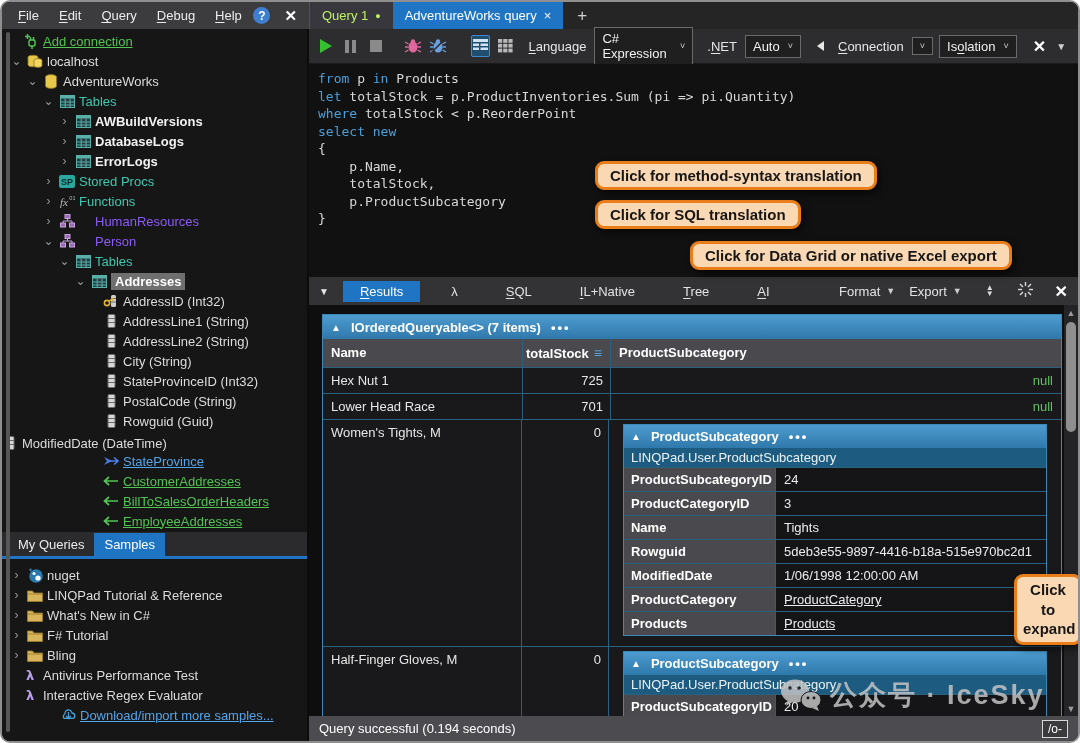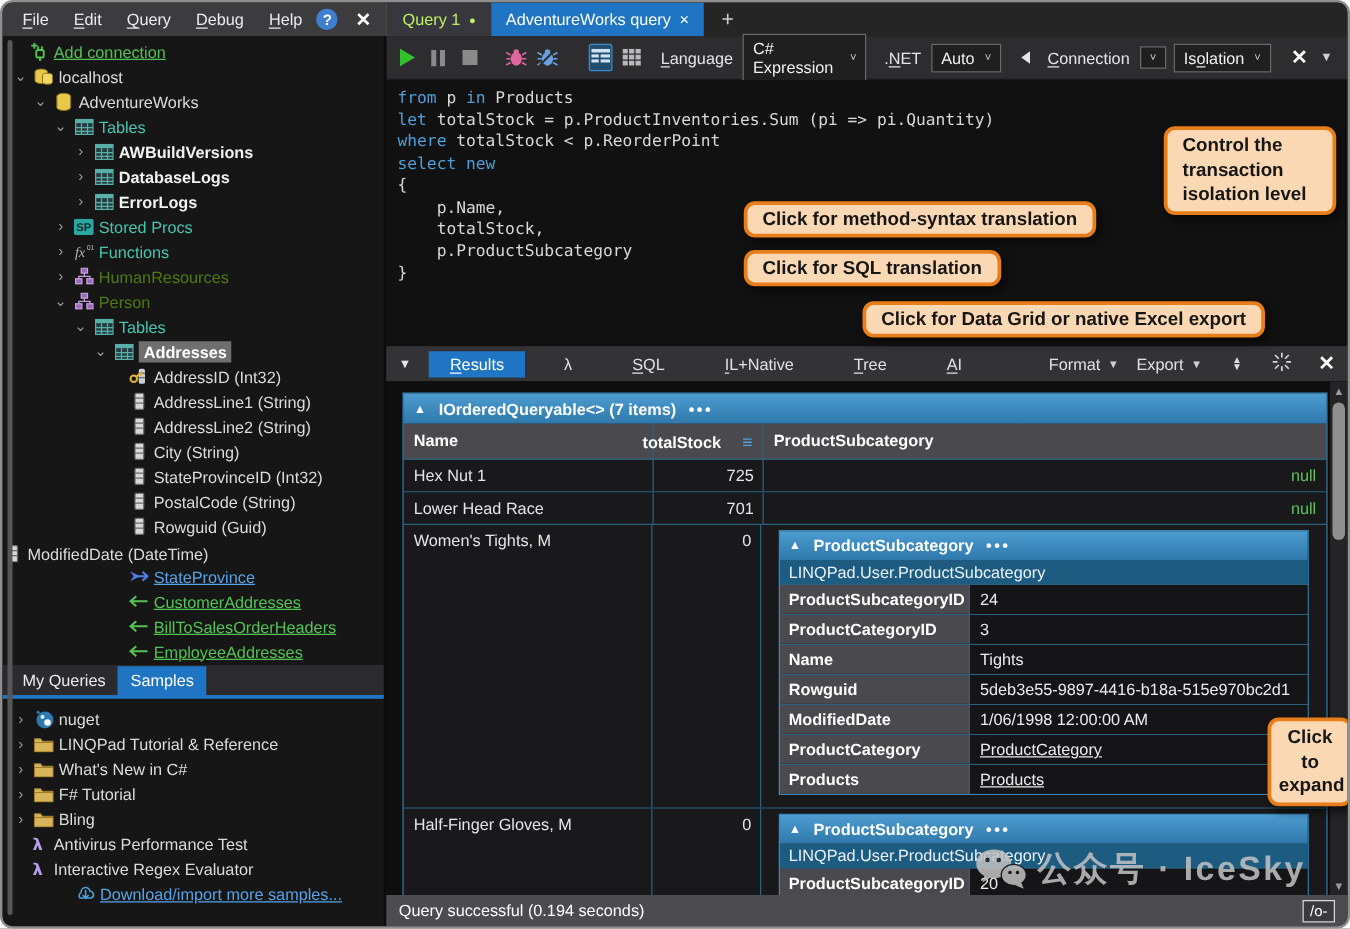--- a/index.html
+++ b/index.html
@@ -57,21 +57,21 @@
   
   #explorer { position: absolute; left: 0; top: 27px; width: 307px; height: 503px;
     background: #161616; border-right: 2px solid #0c0c0c; overflow: hidden; padding-top: 2px; }
   .left-edge { position: absolute; left: 4px; top: 30px; width: 4px; height: 700px;
     background: #565656; border-radius: 2px; z-index: 5; }
   .titem { height: 20px; display: flex; align-items: center; gap: 4px; color: #dcdcdc; }
   .titem .expander { width: 13px; color: #9a9a9a; font-size: 10px; text-align: center; flex: none; }
   .titem .ticon { width: 16px; height: 16px; flex: none; display: flex; align-items: center; justify-content: center; }
   .titem .tlabel { white-space: nowrap; }
   .titem.teal .tlabel { color: #43c7ae; }
-  .titem.purple .tlabel { color: #4d7c0f; }
+  .titem.purple .tlabel { color: #8b5cf6; margin-left: 16px; }
   .titem.bold .tlabel { font-weight: bold; color: #f2f2f2; }
   .titem.link-green .tlabel { color: #53c353; text-decoration: underline; }
   .titem.link-blue .tlabel { color: #56a4e8; text-decoration: underline; }
   .titem.selected .tlabel { background: #6f6f6f; color: #fff; padding: 1px 4px; }
 
   
   #qpanel { position: absolute; left: 0; top: 530px; width: 307px; bottom: 0;
     background: #161616; border-right: 2px solid #0c0c0c; }
   #qtabs { height: 27px; background: #2b2b2e; display: flex; align-items: flex-end; padding-left: 6px;
     border-bottom: 3px solid #1f74c4; }
@@ -97,21 +97,21 @@
   #maintable { position: absolute; left: 13px; top: 9px; width: 740px; border: 1px solid #3b88bb; background: #141416; }
   .objheader { height: 24px; background: linear-gradient(#4d9cd0, #2f78ab); color: #fff;
     display: flex; align-items: center; gap: 10px; padding: 0 8px; font-weight: bold; }
   .more-btn { letter-spacing: 2px; font-weight: bold; color: #fff; }
   .hdr-collapse { font-size: 10px; }
   .thead { display: flex; background: #4a4a4e; font-weight: bold; color: #fff; border-bottom: 1px solid #2a617e; }
   .thead > div { padding: 6px 8px; }
   .trow { display: flex; border-bottom: 1px solid #2a617e; background: #19191b; }
   .c-name { width: 200px; border-right: 1px solid #2a617e; padding: 5px 8px; }
   .c-stock { width: 88px; border-right: 1px solid #2a617e; padding: 5px 7px; text-align: right; }
-  .c-stock.hdrcell { display: flex; align-items: center; justify-content: flex-end; gap: 17px; }
+  .c-stock.hdrcell { display: flex; align-items: center; justify-content: flex-end; gap: 5px; }
   .sort-icon { color: #4fa0e0; font-size: 14px; font-weight: bold; }
   .c-sub { flex: 1; padding: 5px 8px; }
   .c-sub.haschild { padding: 4px 14px 10px 14px; }
   .green { color: #5ec25e; text-align: right; }
   .vlink-blue { color: #4ba0e6; text-decoration: underline; }
   .vlink-green { color: #5ec25e; text-decoration: underline; }
 
   
   .nested { border: 1px solid #3b88bb; background: #141416; width: 424px; }
   .nestedheader { height: 23px; background: linear-gradient(#4d9cd0, #2f78ab); color: #fff;
@@ -773,21 +773,20 @@
       <span class="thumb"></span>
       <span class="arr" style="bottom:0">▼</span>
     </div>
   </div>
 
   <div id="statusbar">
     <span id="status-text">Query successful  (0.194 seconds)</span>
     <span id="status-right">/o-</span>
   </div>
 
-  <div class="callout multi" id="co-isolation">Control the transaction isolation level</div>
   <div class="callout" id="co-method">Click for method-syntax translation</div>
   <div class="callout" id="co-sql">Click for SQL translation</div>
   <div class="callout" id="co-excel">Click for Data Grid or native Excel export</div>
   <div class="callout multi" id="co-expand">Click to expand</div>
 
   <svg id="arrows">
     <defs>
       <marker id="ah" markerWidth="7" markerHeight="7" refX="4.5" refY="3.5" orient="auto">
         <path d="M0,0 L7,3.5 L0,7 Z" fill="#e87d1a" stroke="#fff" stroke-width="0.7"></path>
       </marker>

